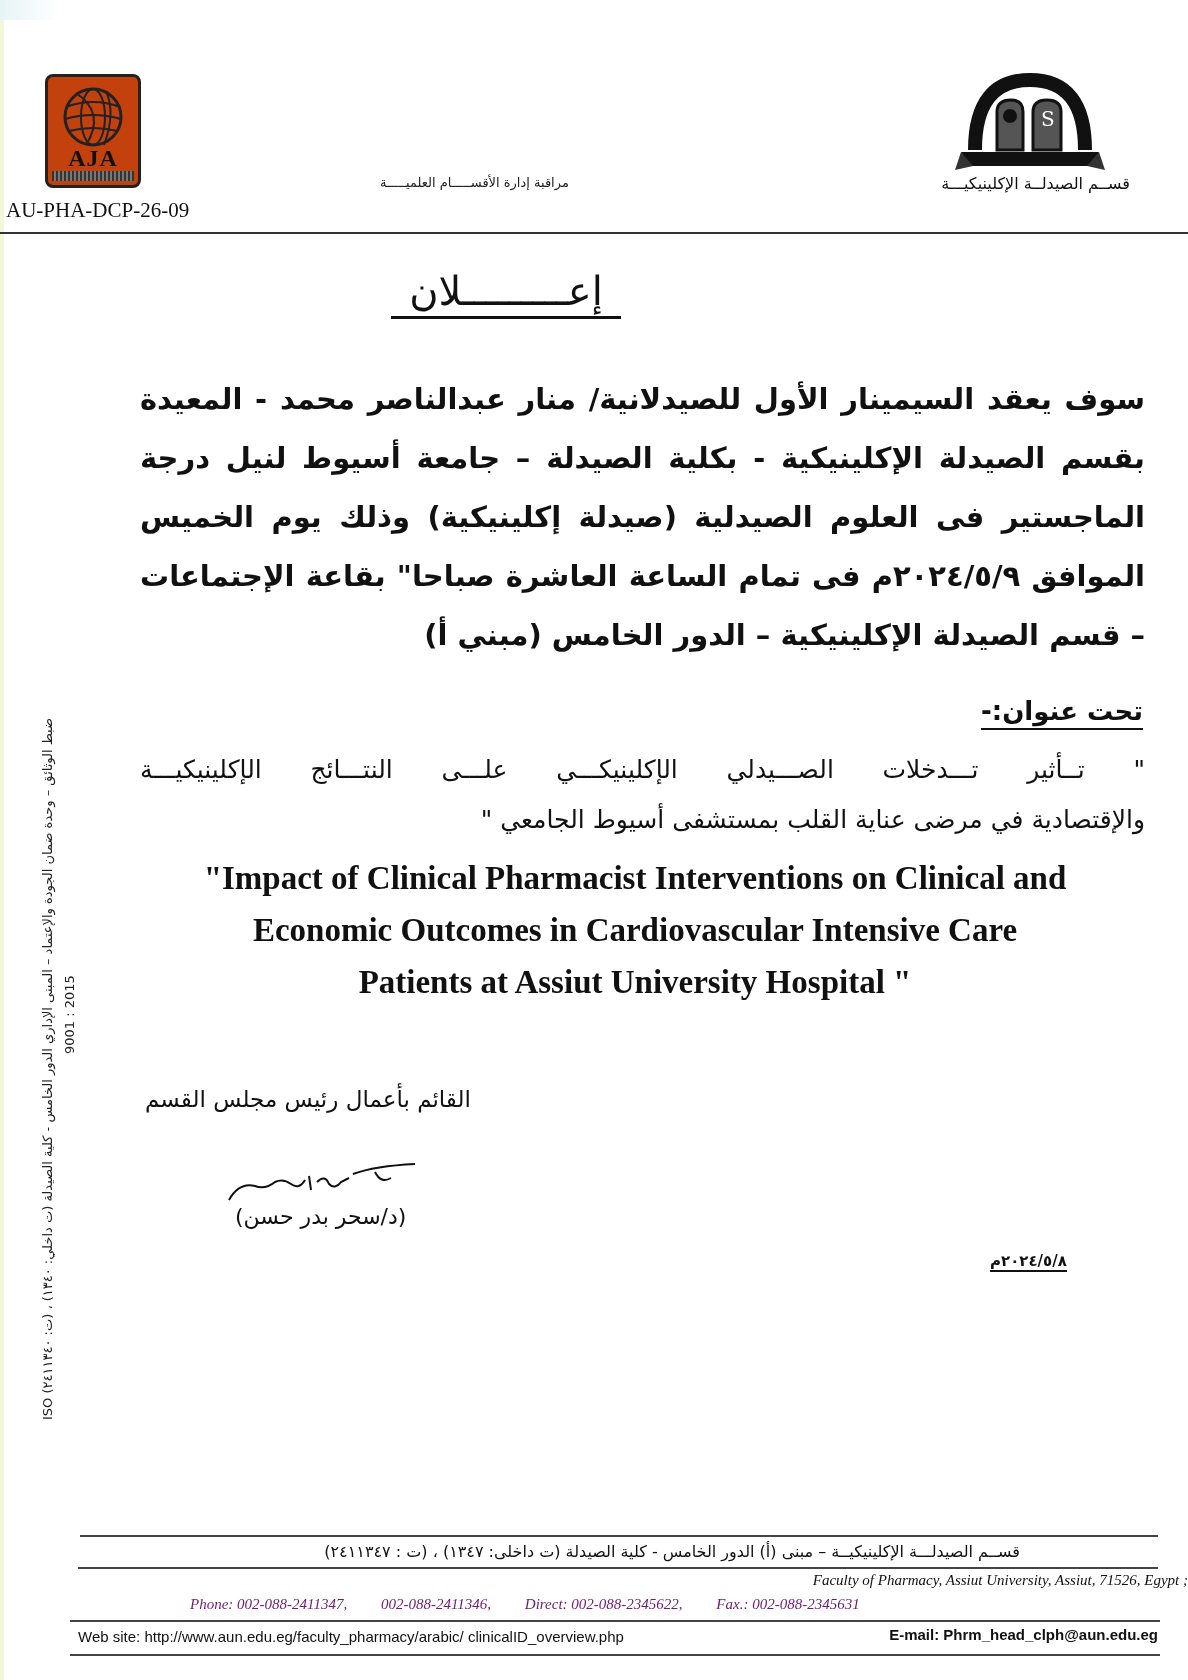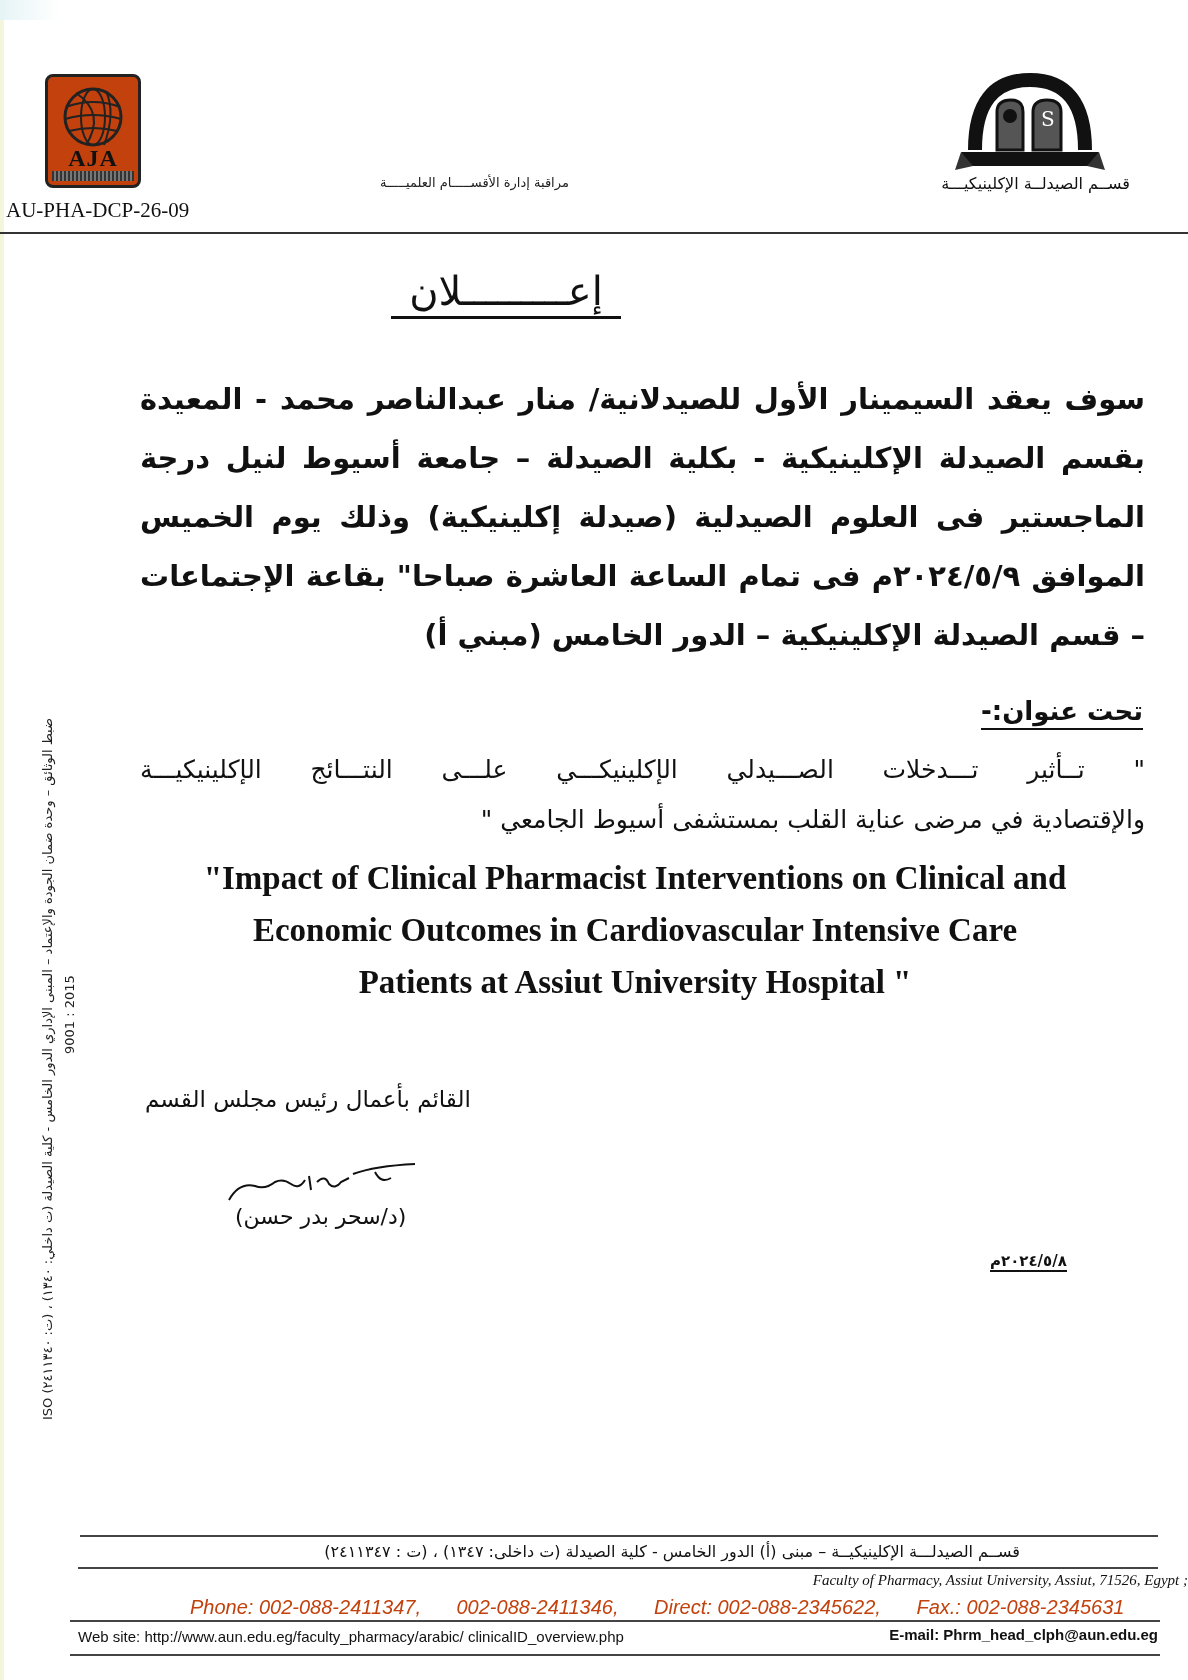--- a/index.html
+++ b/index.html
@@ -46,21 +46,21 @@
   .doc-date { position: absolute; left: 990px; top: 1252px; direction: rtl; font-family: "DejaVu Sans", sans-serif; font-weight: bold; font-size: 15px; border-bottom: 2px solid #111; color: #111; }
 
   
   .side-text { position: absolute; left: 40px; top: 1420px; transform-origin: left top; transform: rotate(-90deg); white-space: nowrap; font-family: "DejaVu Sans", sans-serif; font-size: 13px; color: #222; direction: rtl; }
   .side-text2 { position: absolute; left: 62px; top: 1054px; transform-origin: left top; transform: rotate(-90deg); white-space: nowrap; font-family: "DejaVu Sans", sans-serif; font-size: 13px; color: #222; }
 
   
   .f-rule { position: absolute; height: 2px; background: #444; }
   .footer-ar { position: absolute; left: 140px; width: 880px; top: 1542px; direction: rtl; text-align: right; font-family: "DejaVu Sans", sans-serif; font-size: 16px; color: #111; }
   .footer-faculty { position: absolute; left: 0; width: 1188px; top: 1572px; text-align: right; font-family: "Liberation Serif", serif; font-style: italic; font-size: 15px; color: #111; }
-  .footer-phones { position: absolute; left: 190px; top: 1596px; font-family: Liberation Sans, sans-serif; font-style: italic; font-size: 20px; color: #c2410c; white-space: nowrap; }
+  .footer-phones { position: absolute; left: 190px; top: 1596px; font-family: Liberation Serif, serif; font-style: italic; font-size: 15px; color: #701a75; white-space: nowrap; }
   .footer-phones span { margin-right: 30px; }
   .footer-web { position: absolute; left: 78px; top: 1628px; font-family: "Liberation Sans", sans-serif; font-size: 15px; color: #111; }
   .footer-mail { position: absolute; right: 30px; top: 1626px; font-family: "Liberation Sans", sans-serif; font-size: 15px; color: #111; font-weight: bold; }
 </style>
 </head>
 <body>
 
 <div class="scan-edge"></div>
 <div class="scan-corner"></div>
 

